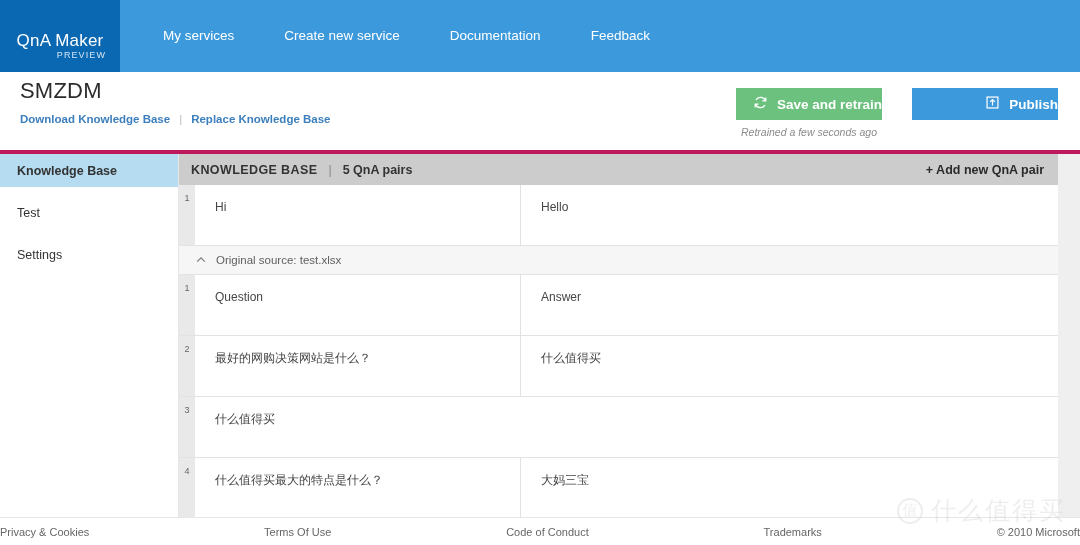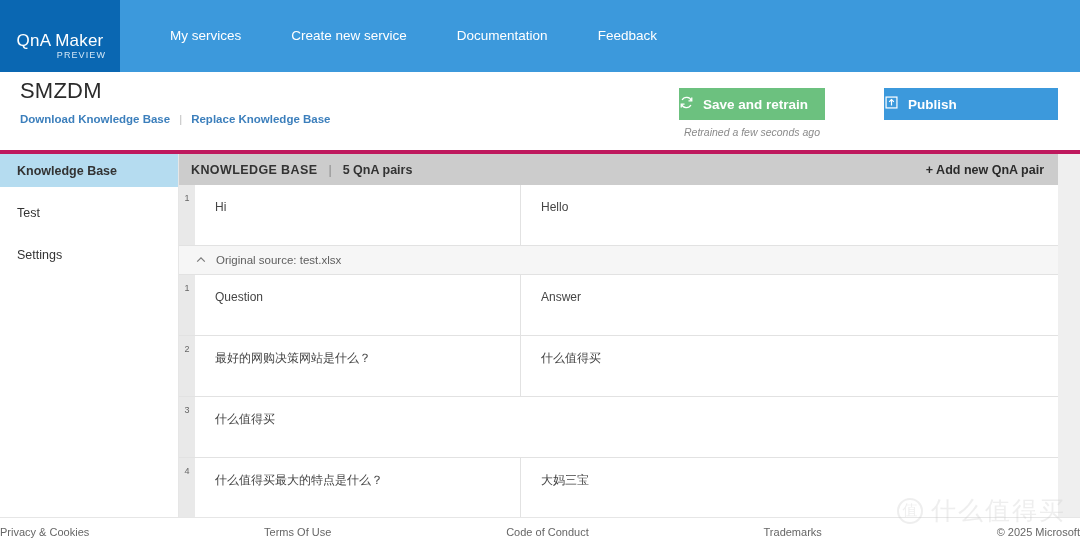--- a/index.html
+++ b/index.html
@@ -51,21 +51,21 @@
     font-size: 9px;
     letter-spacing: 1.1px;
     align-self: flex-end;
     margin-right: 14px;
     margin-top: 1px;
   }
 
   .navlinks {
     display: flex;
     align-items: center;
-    padding-left: 25px;
+    padding-left: 18px;
   }
 
   .navlink {
     color: #ffffff;
     font-size: 13.5px;
     padding: 0 25px;
     line-height: 72px;
     text-decoration: none;
     white-space: nowrap;
     cursor: pointer;
@@ -114,37 +114,36 @@
   }
 
   .btn {
     border: 0;
     color: #ffffff;
     font-size: 13.5px;
     font-family: inherit;
     height: 32px;
     display: inline-flex;
     align-items: center;
-    justify-content: flex-start;
+    justify-content: flex-end;
     gap: 9px;
     cursor: pointer;
     white-space: nowrap;
   }
 
   .btn-save {
     background: #6cc17f;
     width: 146px;
     font-weight: bold;
   }
 
   .btn-publish {
     background: #3c99dc;
-    width: 174px;
+    width: 146px;
     font-weight: bold;
-    margin-left: 29px;
   }
 
   .save-wrap { display: flex; flex-direction: column; align-items: center; margin-right: 30px; }
 
   .retrain-note {
     font-size: 10.5px;
     font-style: italic;
     color: #8a8a8a;
     margin-top: 6px;
     white-space: nowrap;
@@ -427,19 +426,19 @@
 
     </div>
   </div>
 </div>
 
 <div class="footer">
   <a>Privacy &amp; Cookies</a>
   <a>Terms Of Use</a>
   <a>Code of Conduct</a>
   <a>Trademarks</a>
-  <span class="copy">© 2025 Microsoft</span>
+  <span class="copy">© 2010 Microsoft</span>
 </div>
 
 <div class="watermark">
   <span class="wm-badge">值</span>
   <span class="wm-text">什么值得买</span>
 </div>
 
 </body></html>

